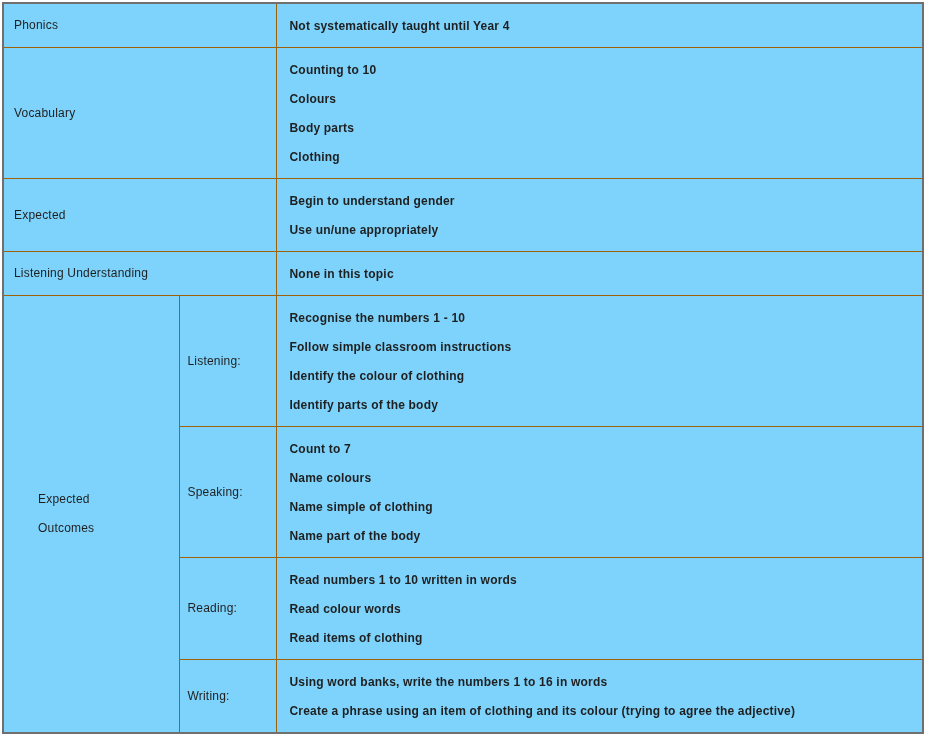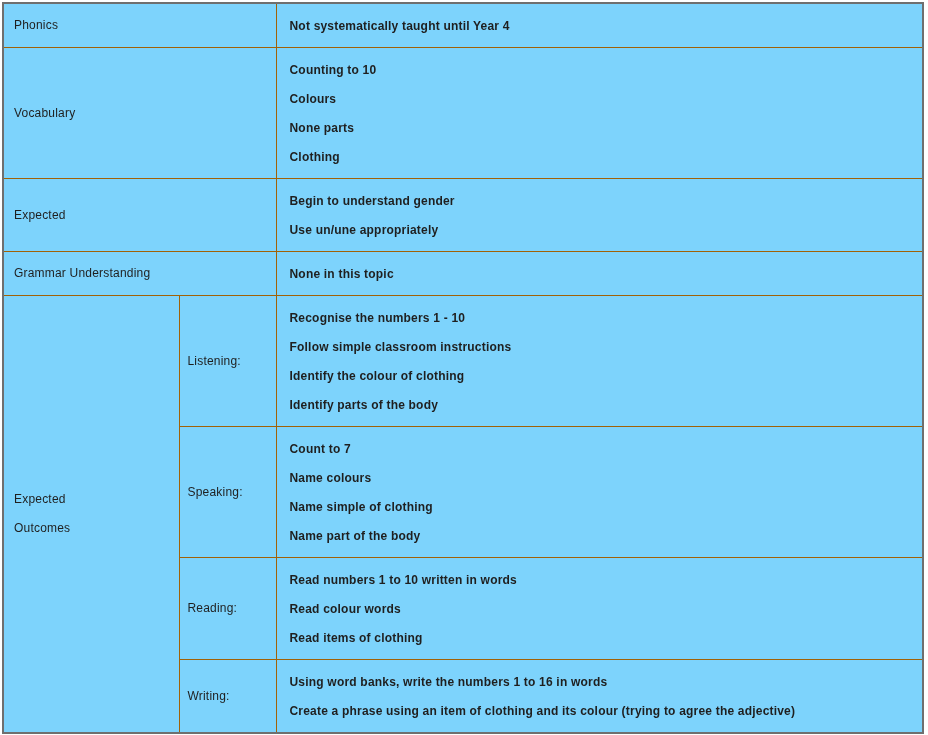--- a/index.html
+++ b/index.html
@@ -37,20 +37,21 @@
   td.skill-cell {
     padding: 5px 6px 5px 8px;
   }
   td.content-cell {
     padding: 8px 14px 6px 13px;
     font-weight: bold;
   }
   .wrap-narrow {
     display: inline-block;
     max-width: 100px; 
+    margin-left: 24px;
   }
   .line {
     white-space: normal;
   }
 </style>
 </head>
 <body>
 
 <table class="curriculum">
   <colgroup>
@@ -69,38 +70,38 @@
       </td>
     </tr>
 
     <tr>
       <td class="label-cell" colspan="2">
         <span>Vocabulary</span>
       </td>
       <td class="content-cell">
         <div class="line">Counting to 10</div>
         <div class="line">Colours</div>
-        <div class="line">None parts</div>
+        <div class="line">Body parts</div>
         <div class="line">Clothing</div>
       </td>
     </tr>
 
     <tr>
       <td class="label-cell" colspan="2">
         <span>Expected</span>
       </td>
       <td class="content-cell">
         <div class="line">Begin to understand gender</div>
         <div class="line">Use un/une appropriately</div>
       </td>
     </tr>
 
     <tr>
       <td class="label-cell" colspan="2">
-        <span>Grammar Understanding</span>
+        <span>Listening Understanding</span>
       </td>
       <td class="content-cell">
         <div class="line">None in this topic</div>
       </td>
     </tr>
 
     <tr>
       <td class="label-cell" rowspan="4">
         <span class="wrap-narrow">Expected Outcomes</span>
       </td>

